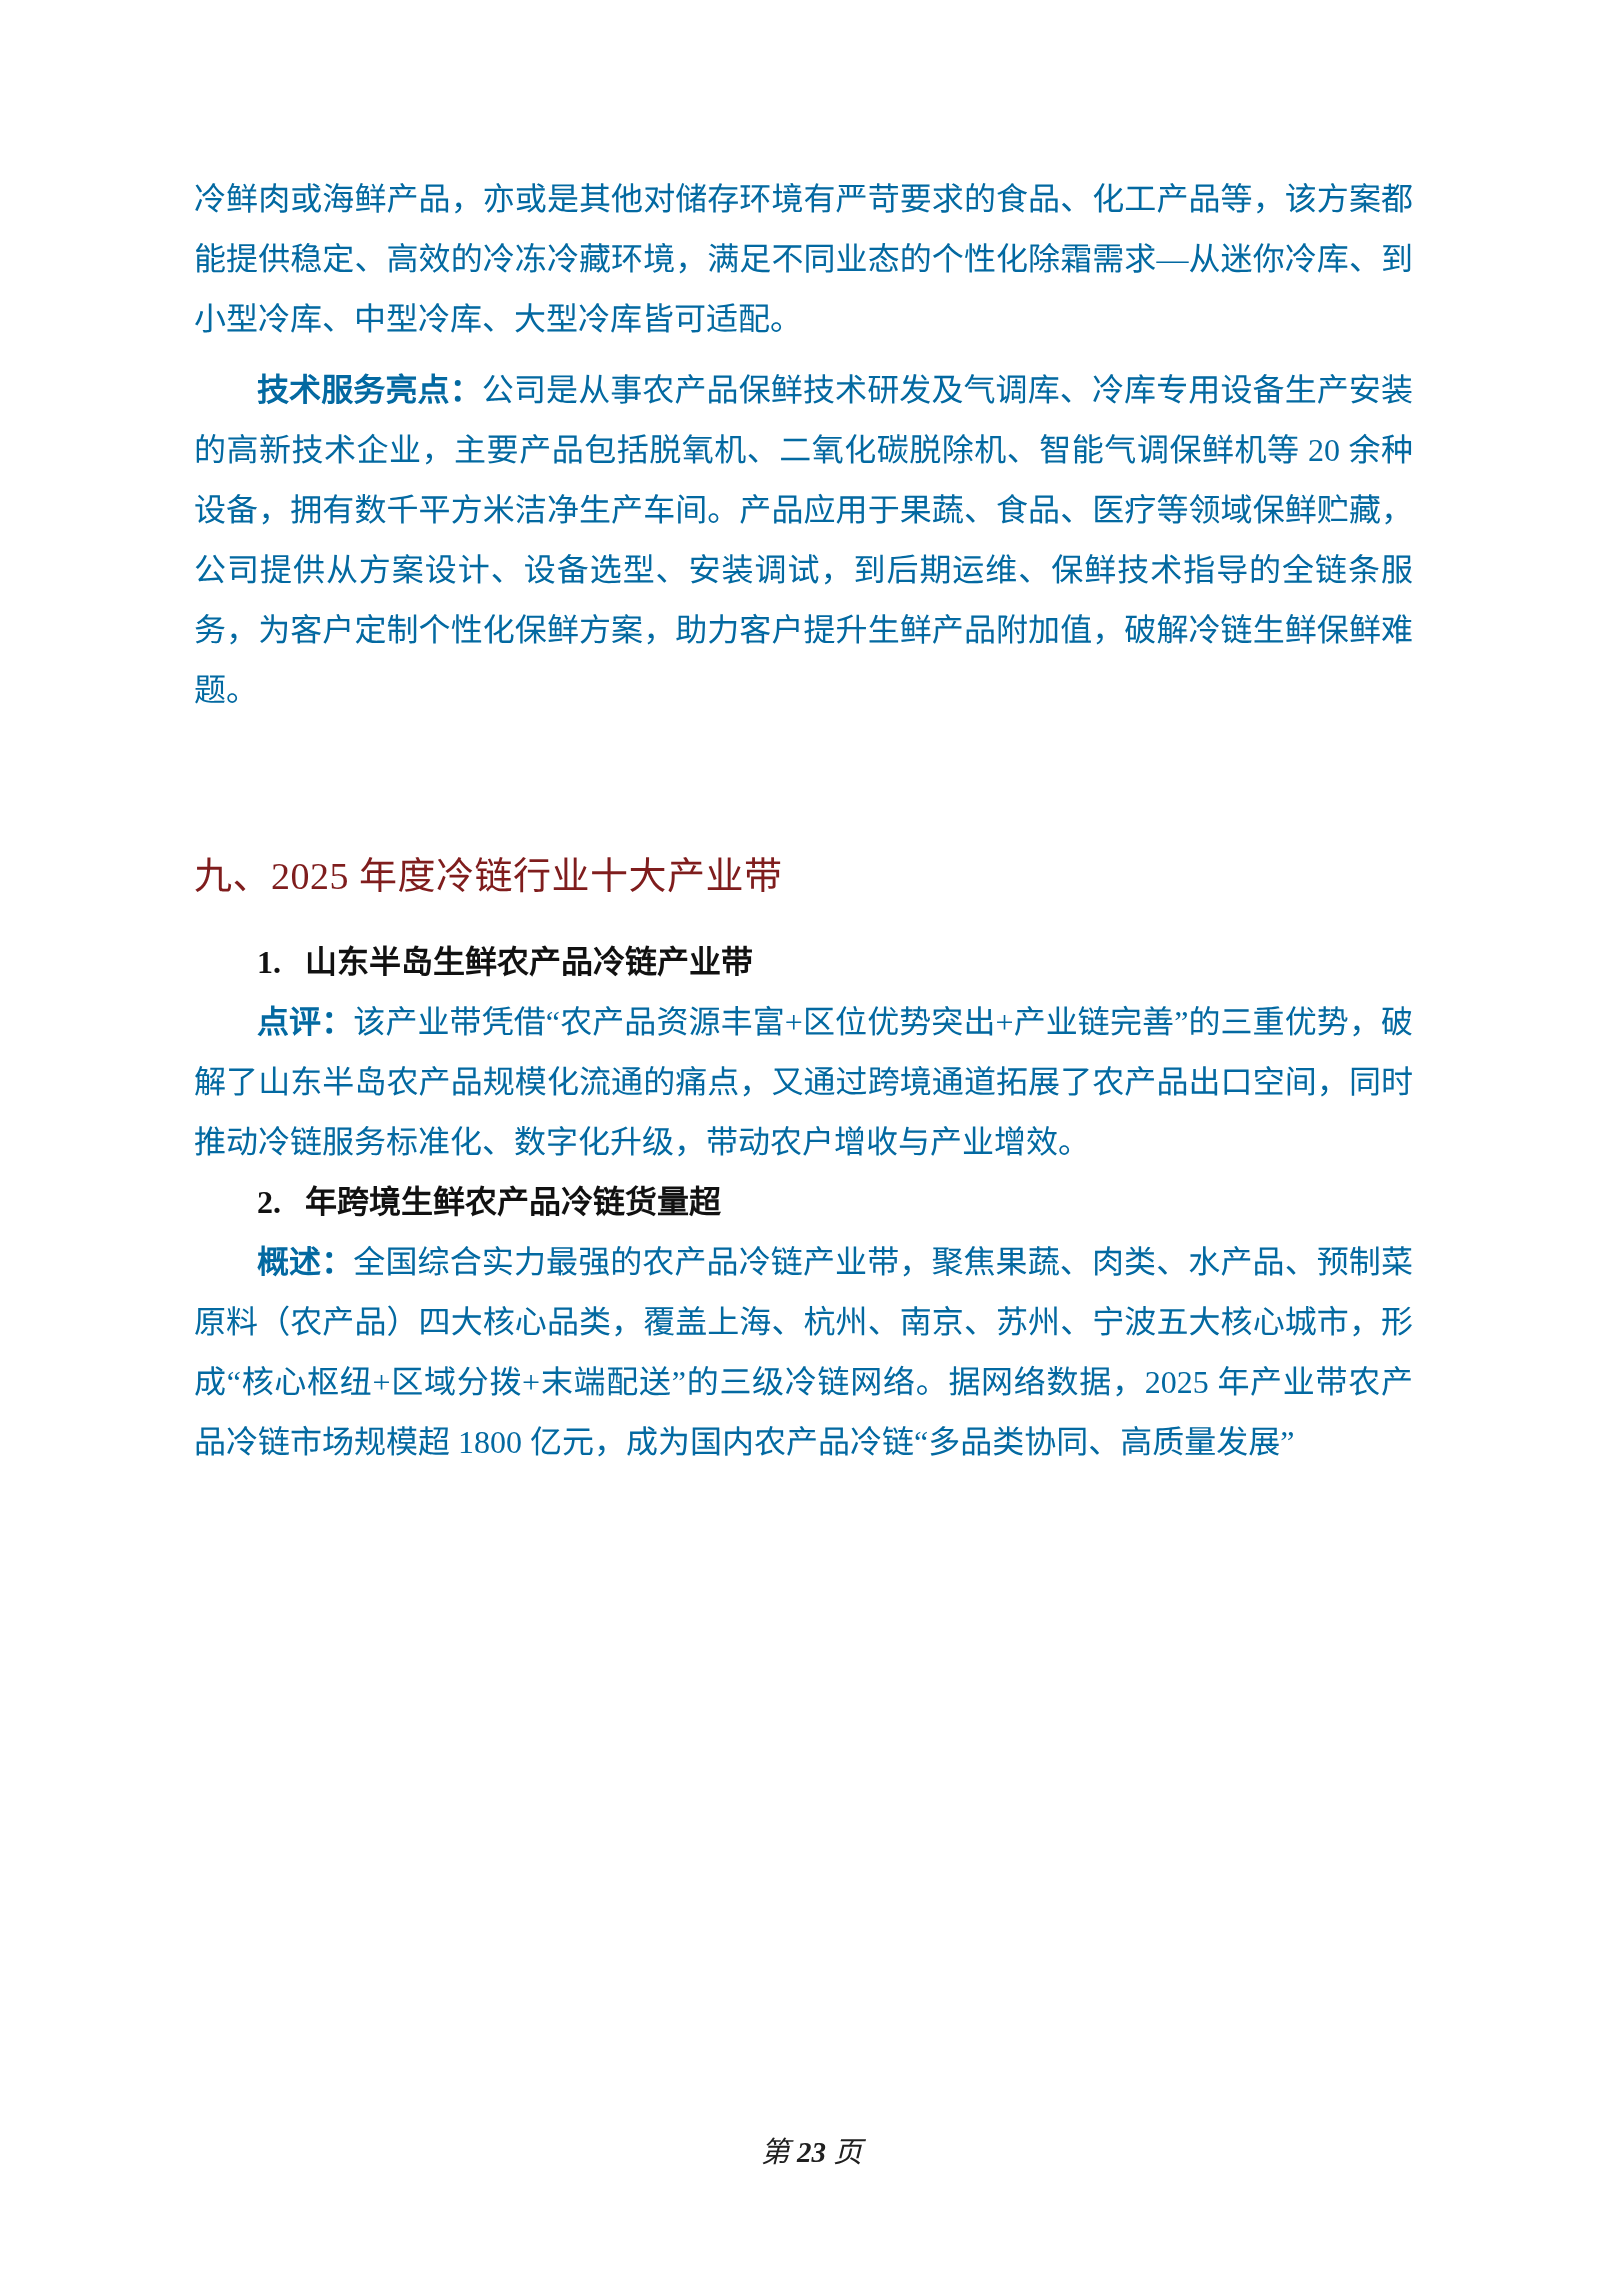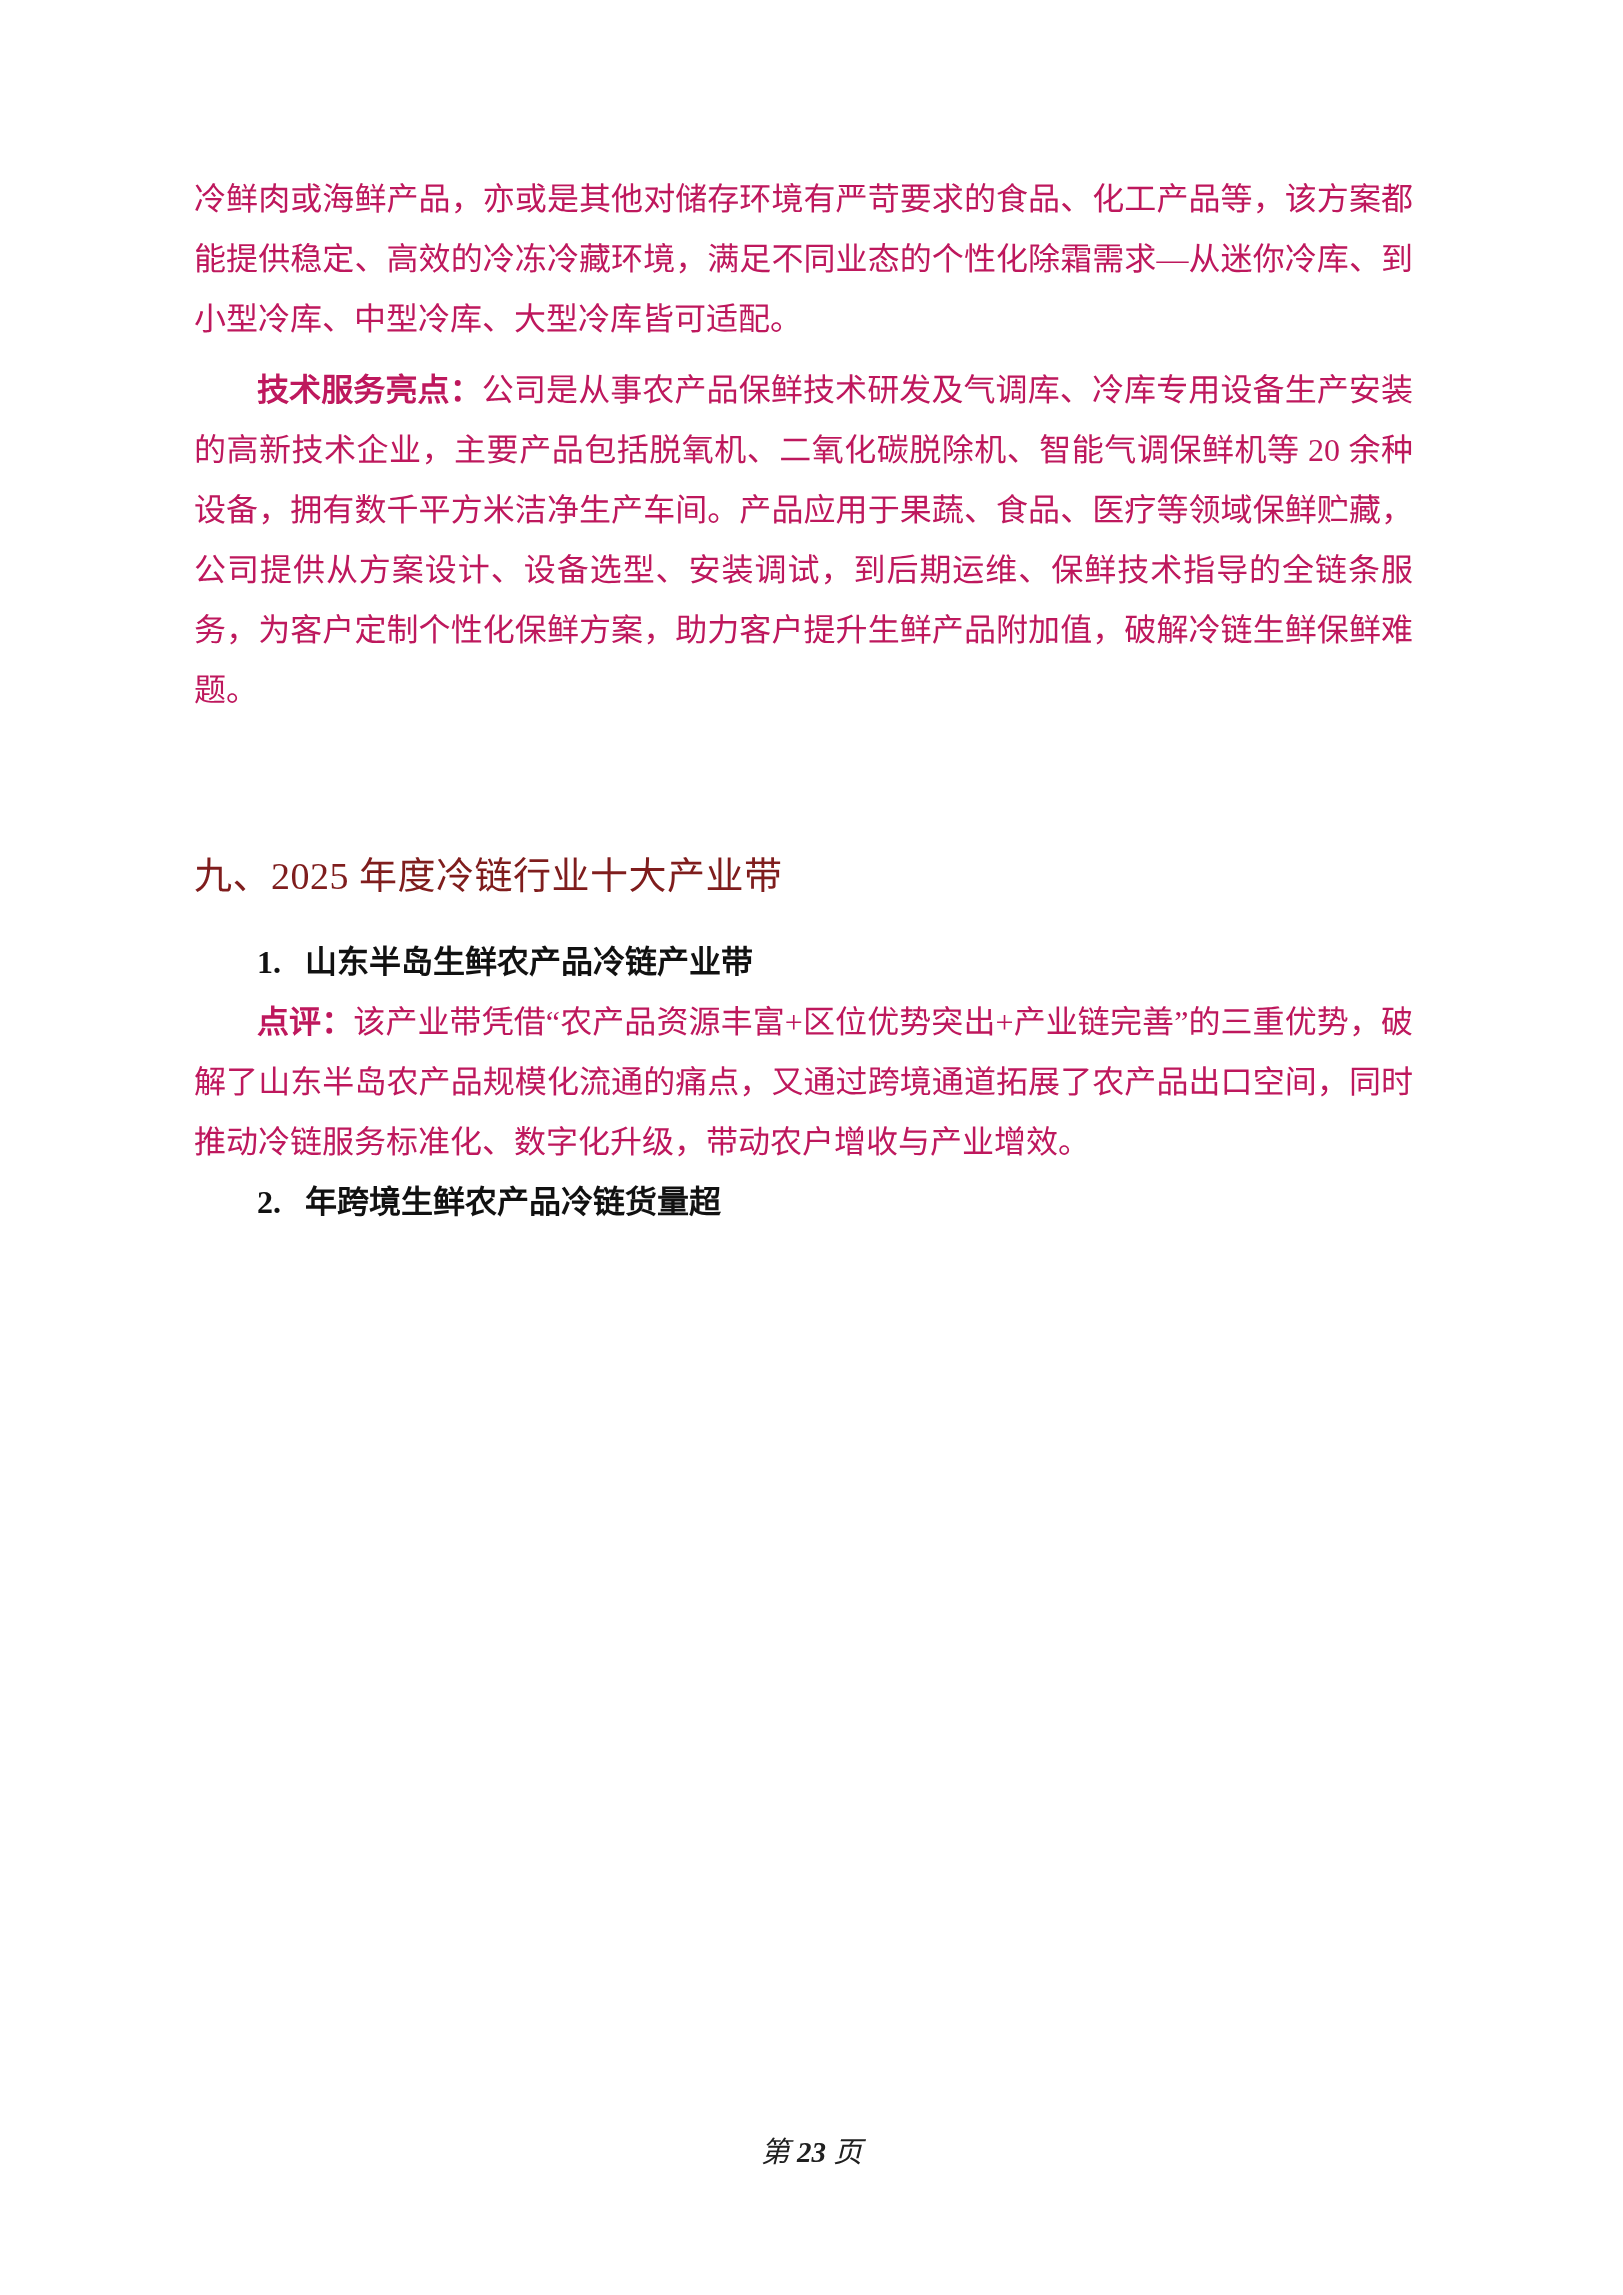--- a/index.html
+++ b/index.html
@@ -30,21 +30,21 @@
 
   
   .para {
     font-size: 32px;
     line-height: 60px;
     text-align: justify;
     text-justify: inter-ideograph;
     letter-spacing: 0px;
     margin: 0 16px 0 0;
     word-break: break-all;
-    color: #be185d;
+    color: #0369a1;
   }
 
   .para.indent {
     text-indent: 63px;
   }
 
   .para.noindent {
     text-indent: 0;
   }
 
@@ -125,20 +125,21 @@
     </p>
 
 
     <p class="para indent"><span class="lead">点评：</span><span>该产业带凭借“农产品资源丰富+区位优势突出+产业链完善”的三重优势，破解了山东半岛农产品规模化流通的痛点，又通过跨境通道拓展了农产品出口空间，同时推动冷链服务标准化、数字化升级，带动农户增收与产业增效。</span></p>
 
     <p class="subheading">
       <span>2.</span>
       <span>&nbsp;&nbsp;</span><span>年跨境生鲜农产品冷链货量超</span>
     </p>
 
+    <p class="para indent"><span class="lead">概述：</span><span>全国综合实力最强的农产品冷链产业带，聚焦果蔬、肉类、水产品、预制菜原料（农产品）四大核心品类，覆盖上海、杭州、南京、苏州、宁波五大核心城市，形成“核心枢纽+区域分拨+末端配送”的三级冷链网络。据网络数据，2025 年产业带农产品冷链市场规模超 1800 亿元，成为国内农产品冷链“多品类协同、高质量发展”</span></p>
 
   </div>
 
   <div class="footer">
     <span>第</span><span class="pgnum">23</span><span>页</span>
   </div>
 
 </div>
 
 

